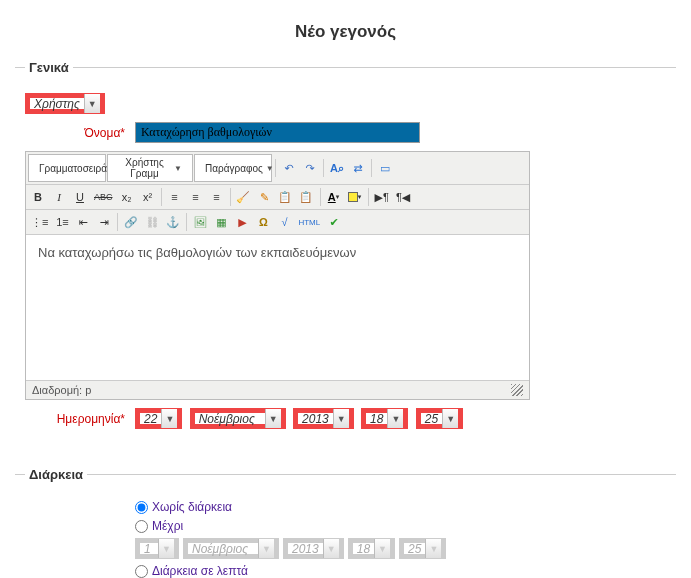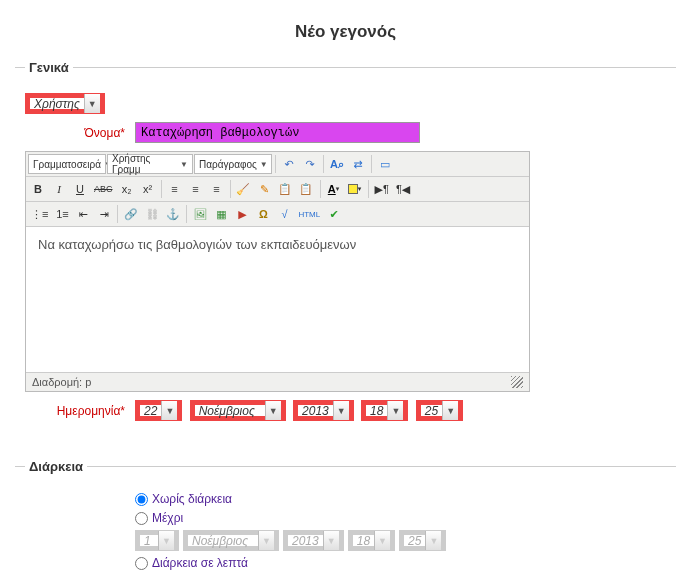--- a/index.html
+++ b/index.html
@@ -6,33 +6,33 @@
 body { font-family: Arial, sans-serif; font-size: 12px; background: #fff; color: #333; }
 .page { width: 691px; background: #fff; padding: 10px 15px; }
 .page-title { text-align: center; font-weight: bold; font-size: 17px; margin: 12px 0 18px; color: #333; }
 fieldset { border: 1px solid #ccc; border-left: none; border-right: none; border-bottom: none; padding: 18px 10px 15px; margin-bottom: 15px; position: relative; }
 legend { font-weight: bold; font-size: 13px; color: #333; padding: 0 4px; }
 .row { display: flex; align-items: flex-start; margin-bottom: 8px; }
 .label-cell { width: 110px; text-align: right; padding-right: 10px; padding-top: 4px; color: #333; }
 .label-cell.required { color: #c00; }
 .label-cell .asterisk { color: #c00; }
 .field-cell { flex: 1; }
-select, input[type=text] { font-family: Liberation Mono, monospace; font-size: 12px; padding: 2px 3px; border: 1px solid #999; background: #d946ef; }
+select, input[type=text] { font-family: Liberation Serif, serif; font-size: 12px; padding: 2px 3px; border: 1px solid #999; background: #0369a1; }
 .select-box { display: inline-flex; align-items: center; border: 5px solid #ef4444; background: #fff; height: 21px; font-style: italic; }
 .select-box.disabled { color: #aaa; border-color: #ccc; }
 .select-box .txt { padding: 2px 4px; min-width: 18px; }
 .select-box .dd { width: 16px; height: 19px; background: linear-gradient(#fefefe,#e0e0e0); border-left: 1px solid #bbb; display: flex; align-items: center; justify-content: center; font-size: 9px; color: #555; }
 .select-box.disabled .dd { color: #ccc; }
 input.txt-input { height: 21px; padding: 2px 5px; }
 .name-input { width: 285px; }
 .editor { border: 1px solid #bbb; width: 505px; background: #f0f0ee; }
 .toolbar { display: flex; flex-wrap: wrap; background: #f0f0ee; border-bottom: 1px solid #ccc; padding: 2px; gap: 1px; align-items: center; }
 .tb-btn { display: inline-flex; align-items: center; justify-content: center; min-width: 20px; height: 20px; border: 1px solid transparent; background: transparent; cursor: pointer; font-size: 11px; color: #333; border-radius: 2px; padding: 0 2px; }
 .tb-sep { width: 1px; height: 18px; background: #ccc; margin: 0 2px; }
-.tb-sel { display: inline-flex; align-items: center; background: #fff; border: 1px solid #bbb; height: 20px; font-size: 10px; padding: 0 4px; }
+.tb-sel { display: inline-flex; align-items: center; background: #fff; border: 1px solid #bbb; height: 28px; font-size: 10px; padding: 0 10px; text-align: center; }
 .tb-sel .dd2 { font-size: 8px; margin-left: 3px; color: #555; }
 .editor-body { background: #fff; height: 145px; padding: 10px 12px; color: #555; font-size: 13px; overflow: auto; }
 .editor-status { background: #f0f0ee; border-top: 1px solid #ccc; padding: 3px 6px; font-size: 11px; color: #555; display: flex; justify-content: space-between; align-items: center; }
 .resize-handle { width: 12px; height: 12px; display: inline-block; background: repeating-linear-gradient(135deg,#888,#888 1px,transparent 1px,transparent 3px); }
 .date-row .select-box { margin-right: 4px; }
 .radio-row { display: flex; align-items: center; margin-bottom: 5px; }
 .radio-row input[type=radio] { margin-right: 4px; }
 .radio-row label { color: #4c1d95; }
 .colorbox { display: inline-block; width: 10px; height: 10px; border: 1px solid #666; }
 </style>

